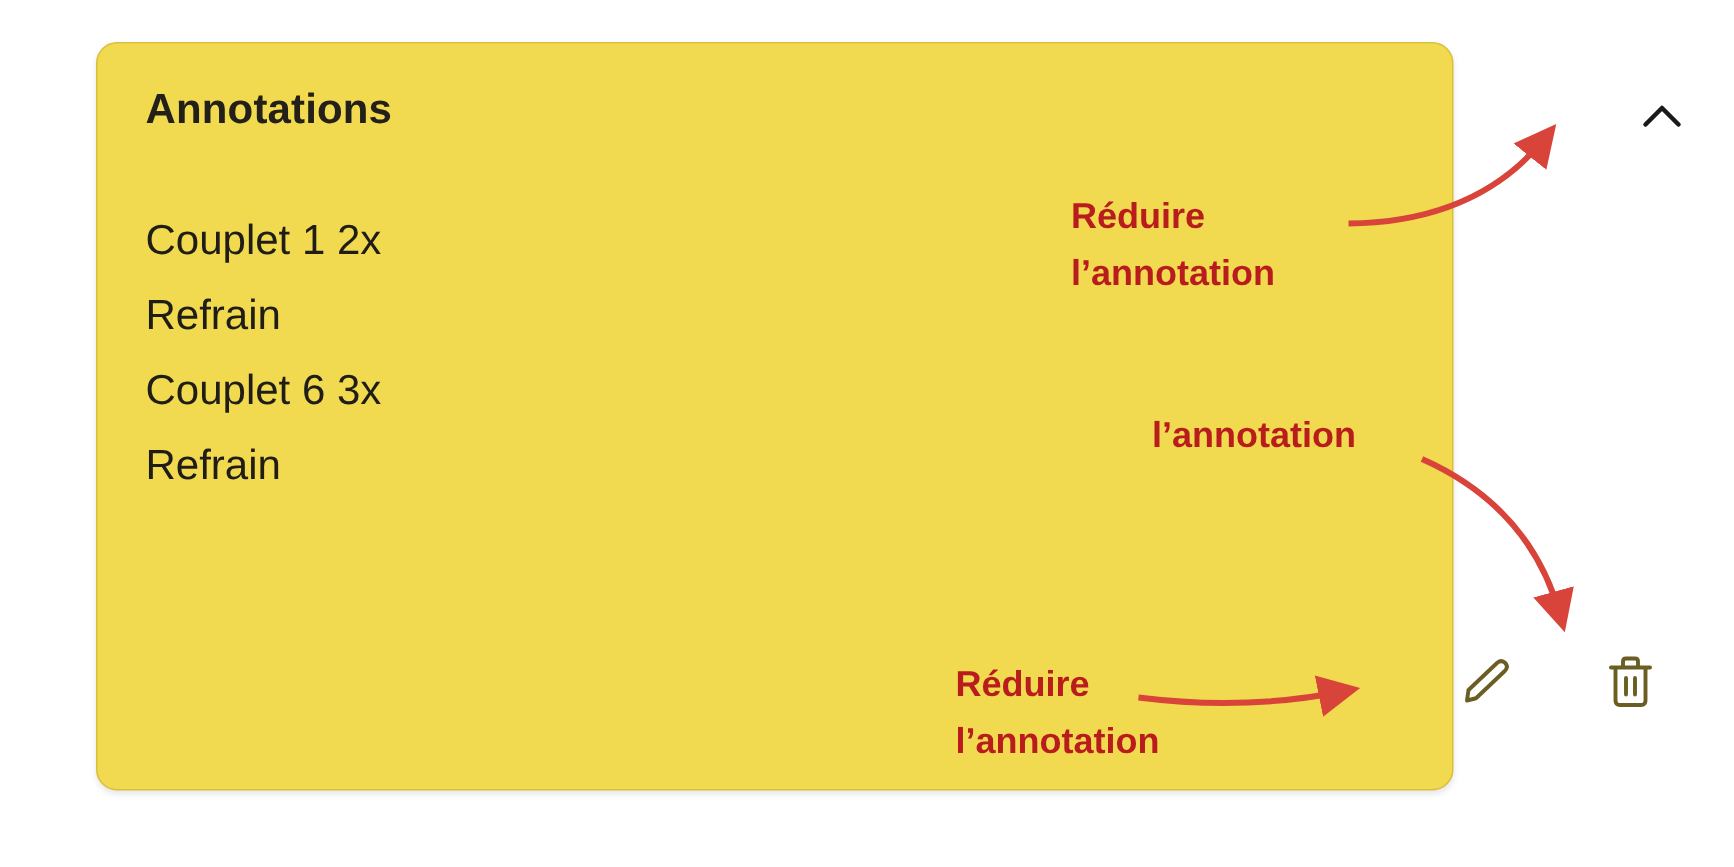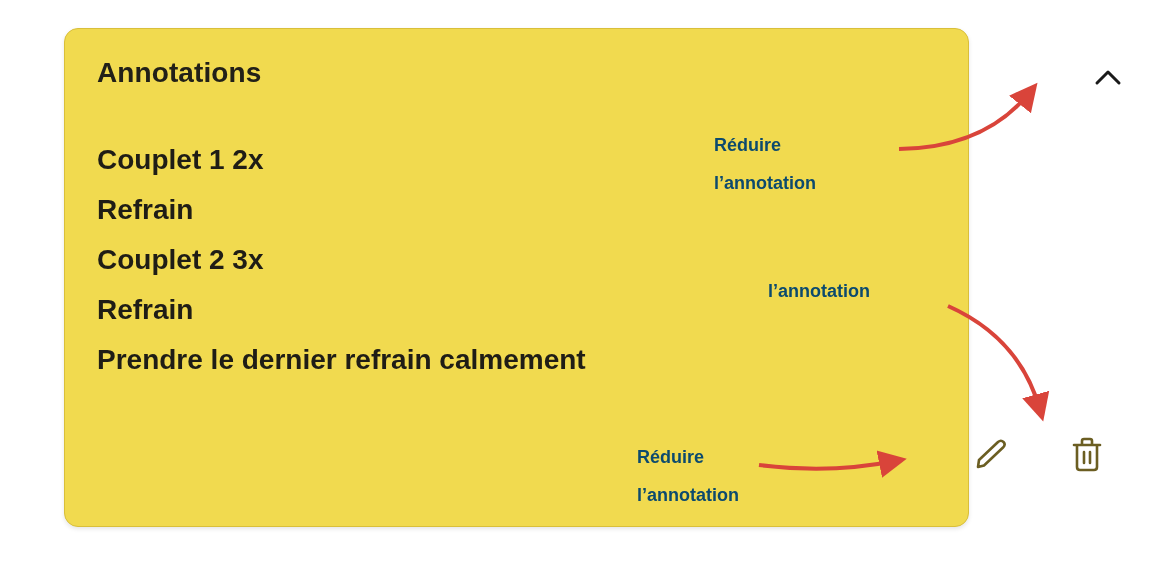--- a/index.html
+++ b/index.html
@@ -11,27 +11,27 @@
     border-radius: 14px; box-shadow: 0 2px 4px rgba(0,0,0,0.10); margin-left: 28px;
   }
   .title {
     position: absolute; left: 32px; top: 28px; font-size: 28px; font-weight: bold;
     color: #222018; letter-spacing: 0.1px;
   }
   .collapse-btn {
     position: absolute; left: 1022px; top: 30px; width: 42px; height: 36px;
     display: flex; align-items: center; justify-content: center; cursor: pointer;
   }
-  .lines { position: absolute; left: 32px; top: 106px; margin: 0; padding: 0; list-style: none; font-weight: bold; }
+  .lines { position: absolute; left: 32px; top: 106px; margin: 0; padding: 0; list-style: none; }
   .lines li { font-size: 28px; color: #1f1d16; height: 50px; line-height: 50px; white-space: nowrap; }
   .icon-btn { position: absolute; width: 44px; height: 44px; display: flex;
               align-items: center; justify-content: center; cursor: pointer; }
   .edit-btn { left: 903px; top: 404px; }
   .delete-btn { left: 1000px; top: 404px; }
-  .callout { position: absolute; color: #0c4a6e; font-weight: bold; font-size: 18px;
+  .callout { position: absolute; color: #b91c1c; font-weight: bold; font-size: 24px;
              line-height: 38px; white-space: nowrap; }
   .callout span { display: block; }
   .c-reduce { left: 714px; top: 126px; }
   .c-delete { left: 768px; top: 272px; }
   .c-edit { left: 637px; top: 438px; }
   svg.arrows { position: absolute; left: 0; top: 0; pointer-events: none; }
 </style>
 </head>
 <body>
 
@@ -40,23 +40,22 @@
 
   <div class="collapse-btn">
     <svg width="30" height="18" viewBox="0 0 30 18">
       <polyline points="4,15 15,4 26,15" fill="none" stroke="#1a1a1a" stroke-width="3" stroke-linecap="round" stroke-linejoin="round"></polyline>
     </svg>
   </div>
 
   <ul class="lines">
     <li>Couplet 1 2x</li>
     <li>Refrain</li>
-    <li>Couplet 2 3x</li>
+    <li>Couplet 6 3x</li>
     <li>Refrain</li>
-    <li>Prendre le dernier refrain calmement</li>
   </ul>
 
   <div class="icon-btn edit-btn">
     <svg width="40" height="36" viewBox="0 0 40 36">
       <path d="M8,30 L9,23 L28,5 Q31,2.5 33.5,5 Q36,7.5 33,10.5 L14,28.5 Z" fill="none" stroke="#6B5E22" stroke-width="2.6" stroke-linejoin="round"></path>
     </svg>
   </div>
 
   <div class="icon-btn delete-btn">
     <svg width="34" height="38" viewBox="0 0 34 38">

